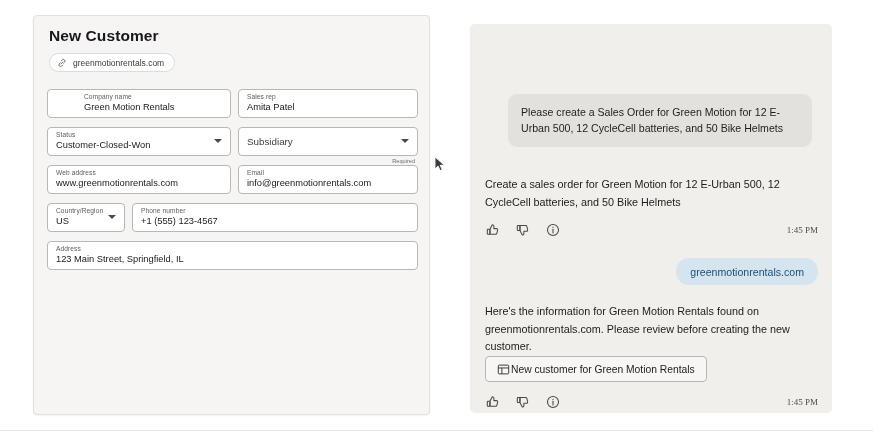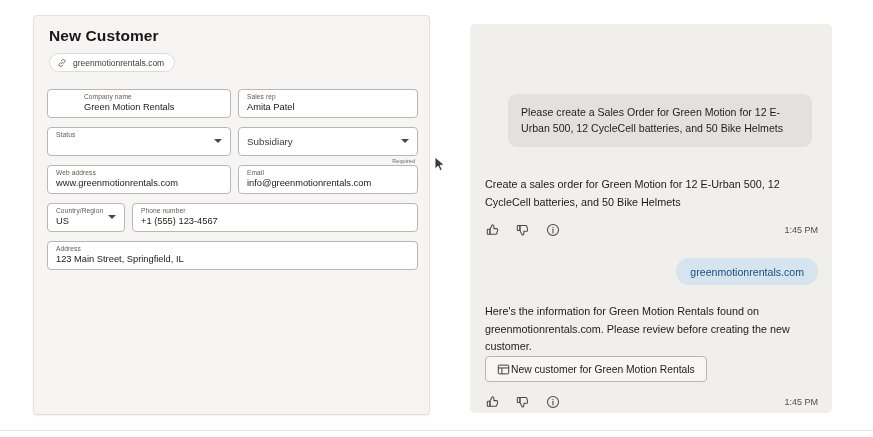--- a/index.html
+++ b/index.html
@@ -199,20 +199,21 @@
     display: inline-flex;
     align-items: center;
     justify-content: center;
   }
 
   .timestamp {
     position: absolute;
     right: 14px;
     font-size: 9px;
     color: #4f4d49;
+    font-family: Liberation Serif, serif;
   }
   .timestamp.first { top: 201px; }
   .timestamp.second { top: 373px; }
 
   .domain-pill {
     position: absolute;
     right: 14px;
     top: 234px;
     height: 27px;
     padding: 0 14px;
@@ -288,20 +289,21 @@
         </div>
         <div class="field wide">
           <div class="field-label">Sales rep</div>
           <div class="field-value">Amita Patel</div>
         </div>
       </div>
 
       <div class="field-row">
         <div class="field" style="width:184px;flex:0 0 184px;">
           <div class="field-label">Status</div>
+          <div class="field-value">Customer-Closed-Won</div>
           <span class="caret"></span>
         </div>
         <div class="field wide select-only">
           <div class="field-value placeholder">Subsidiary</div>
           <span class="caret"></span>
           <div class="required-note">Required</div>
         </div>
       </div>
 
       <div class="field-row" style="margin-top:8px;">

